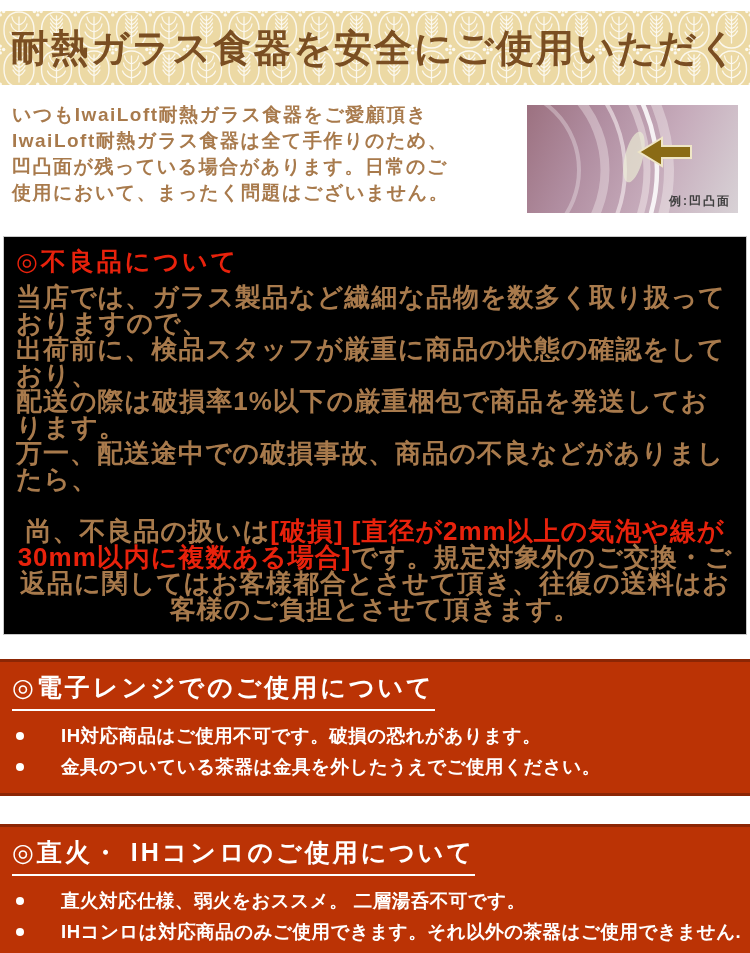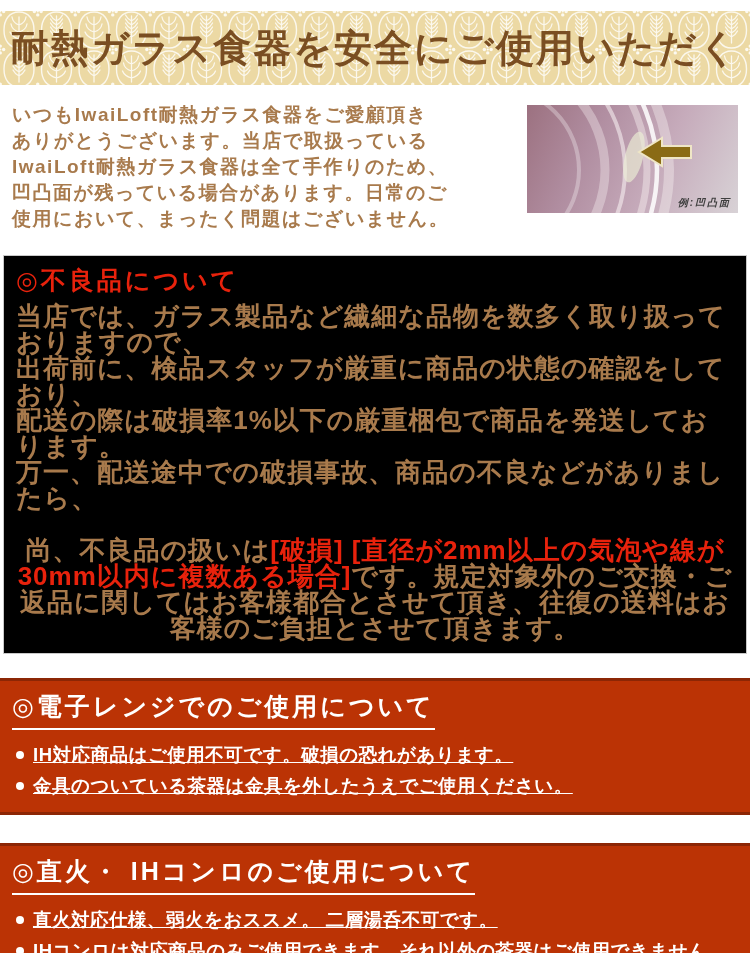--- a/index.html
+++ b/index.html
@@ -48,25 +48,24 @@
     width:211px;height:108px;
     margin:3px 0 0 12px;
     background:linear-gradient(115deg,#9c7180 0%,#b08da0 30%,#c6abbb 62%,#d8d2d6 100%);
     overflow:hidden;
   }
   .photo svg{position:absolute;left:0;top:0;}
   .photo-caption{
     position:absolute;
     right:7px;bottom:3px;
     color:#3f3f3f;
-    font-size:10px;
+    font-size:12px;
     font-weight:bold;
     letter-spacing:2px;
     z-index:3;
-    font-style:italic;
   }
 
   
   .defect-box{
     margin:23px 3px 0 3px;
     border:1px solid #c9c9c9;
     padding:6px 12px 12px 12px;
     background:#000000;
   }
   .defect-heading{
@@ -87,21 +86,20 @@
   .defect-para.second{margin-top:26px;text-align:center;}
   .red-span{color:#e8220c;}
 
   
   .rsec{
     background:#bb3305;
     border-top:3px solid #8c2605;
     border-bottom:3px solid #8c2605;
     color:#ffffff;
     padding:7px 12px 11px 12px;
-    text-decoration:underline;
   }
   .rsec.sec-1{margin-top:24px;}
   .rsec.sec-2{margin-top:28px;}
   .rsec.sec-3{margin-top:21px;}
   .rsec-heading{
     display:inline-block;
     margin:2px 0 9px 0;
     font-size:25px;
     font-weight:bold;
     letter-spacing:3px;
@@ -110,20 +108,21 @@
   }
   .rsec ul{list-style:none;margin:0;padding:0 0 0 4px;}
   .rsec li{
     display:flex;
     align-items:flex-start;
     font-size:18.5px;
     font-weight:bold;
     letter-spacing:0.5px;
     line-height:31px;
     white-space:nowrap;
+    gap:28px;
   }
   .dot{
     flex:0 0 auto;
     width:8px;height:8px;
     border-radius:50%;
     background:#ffffff;
     margin-right:9px;
     align-self:center;
   }
 </style>
@@ -533,21 +532,20 @@
         <circle cx="746.85" cy="76.5" r="1.7" fill="rgba(255,255,255,0.85)"></circle>
         <circle cx="753.65" cy="76.5" r="1.7" fill="rgba(255,255,255,0.85)"></circle>
         <circle cx="750.25" cy="76.5" r="1.1" fill="rgba(255,255,255,0.85)"></circle>
       </svg>
     <h1 class="banner-title">耐熱ガラス食器を安全にご使用いただくために</h1>
   </header>
 
   <section class="intro">
     <div class="intro-text">
       <div>いつもIwaiLoft耐熱ガラス食器をご愛顧頂き</div>
-      <div>ありがとうございます。当店で取扱っている</div>
       <div>IwaiLoft耐熱ガラス食器は全て手作りのため、</div>
       <div>凹凸面が残っている場合があります。日常のご</div>
       <div>使用において、まったく問題はございません。</div>
     </div>
     <figure class="photo">
       <svg width="211" height="108" viewBox="0 0 211 108">
 
         <circle cx="-30" cy="65" r="172" fill="none" stroke="rgba(255,252,250,0.35)" stroke-width="10"></circle>
         <circle cx="-30" cy="65" r="160" fill="none" stroke="rgba(255,255,255,0.85)" stroke-width="4.5"></circle>
         <circle cx="-30" cy="65" r="150" fill="none" stroke="rgba(255,250,248,0.40)" stroke-width="7"></circle>

